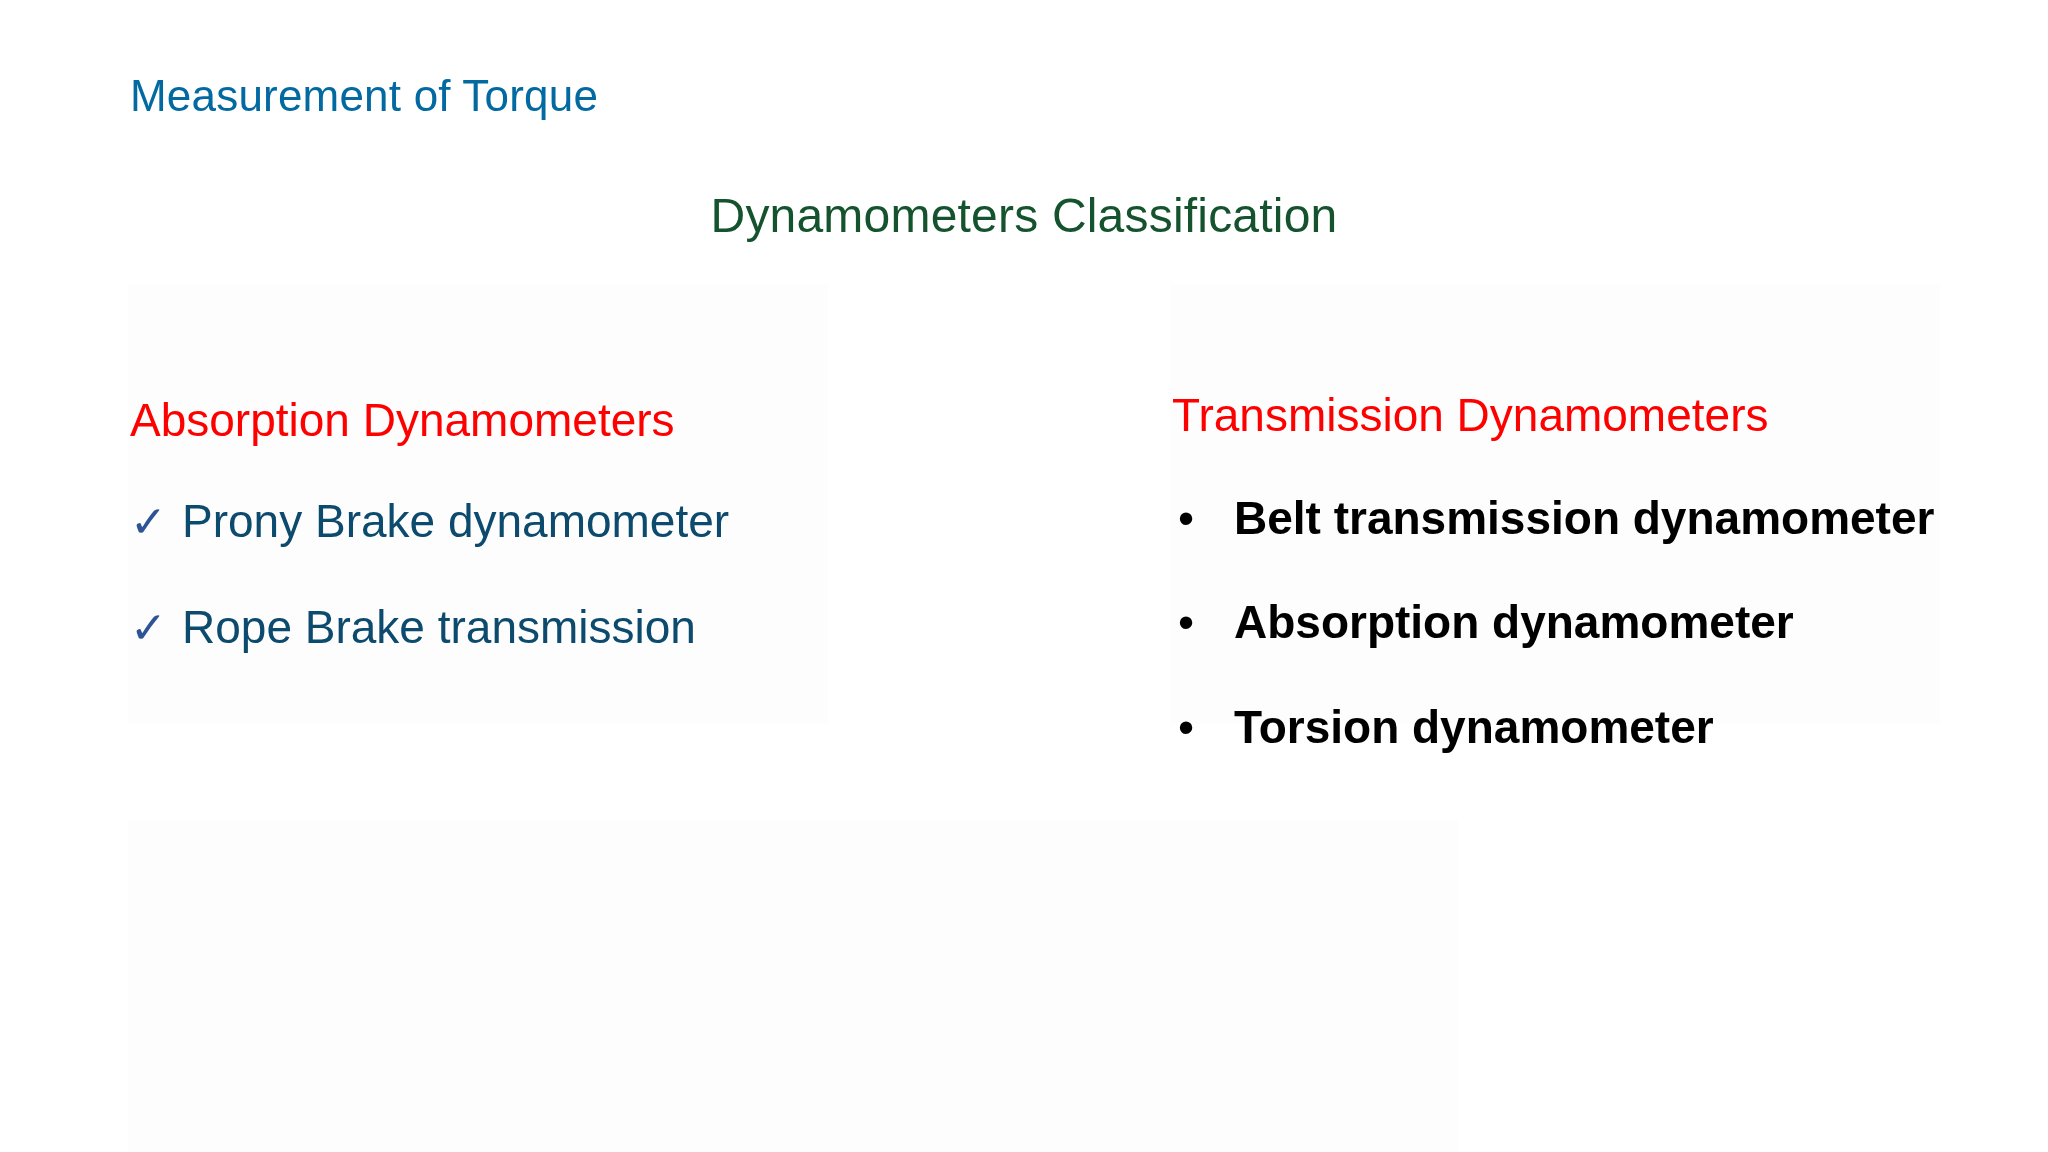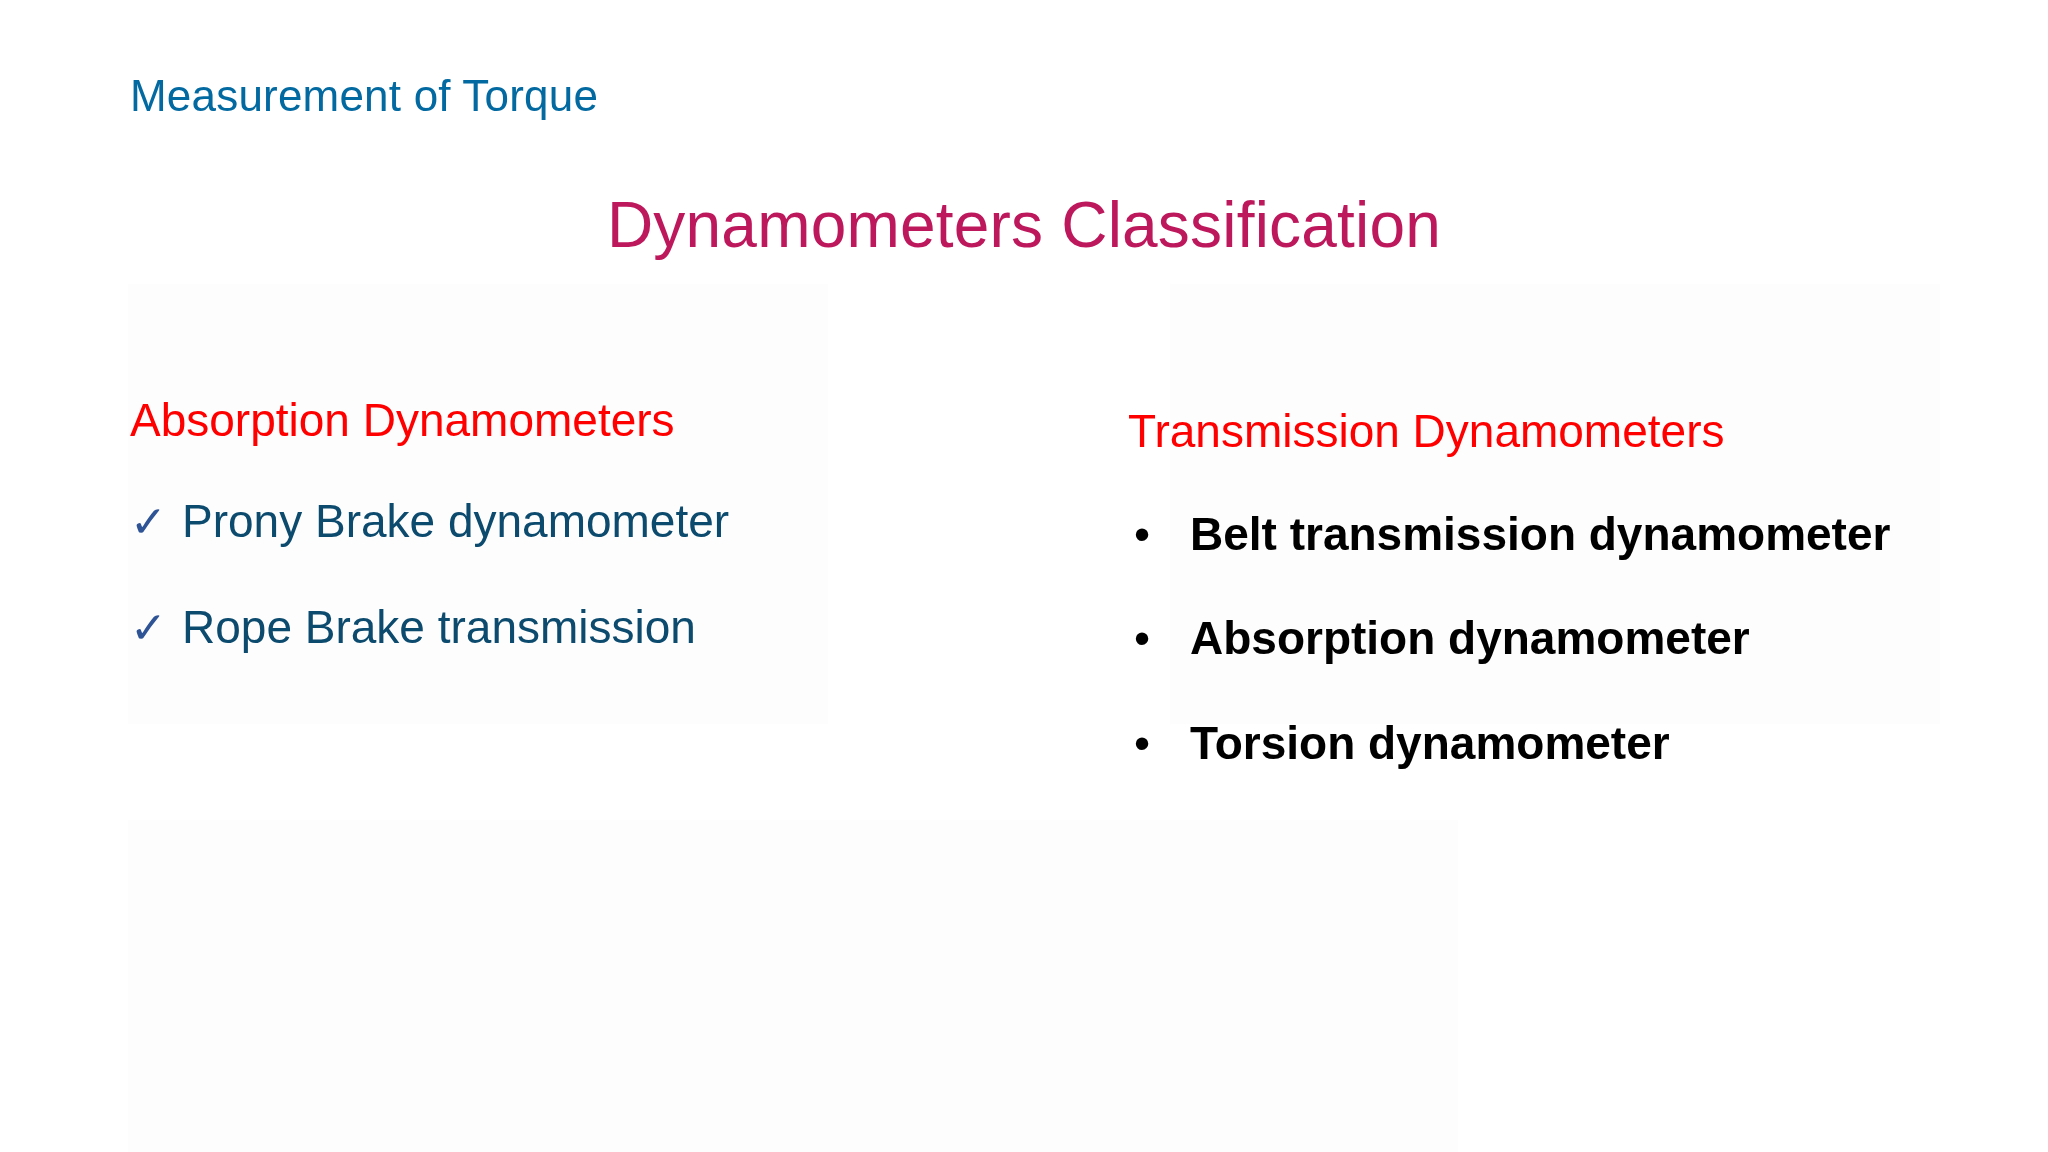--- a/index.html
+++ b/index.html
@@ -40,31 +40,31 @@
     white-space: nowrap;
     margin-top: 24px;
   }
 
   .slide-subtitle {
     position: absolute;
     left: 0;
     top: 190px;
     width: 2048px;
     text-align: center;
-    font-size: 64px;
+    font-size: 48px;
     line-height: 1.1;
-    color: #be185d;
+    color: #14532d;
     letter-spacing: 0.2px;
   }
 
   .column {
     position: absolute;
   }
   .column-left  { left: 130px;  top: 395px; width: 830px; }
-  .column-right { left: 1128px; top: 390px; width: 820px; margin-top: 16px; }
+  .column-right { left: 1172px; top: 390px; width: 820px; }
 
   .column-heading {
     font-size: 46px;
     line-height: 1.1;
     color: #ff0000;
     white-space: nowrap;
     margin: 0;
     font-weight: normal;
   }
 

